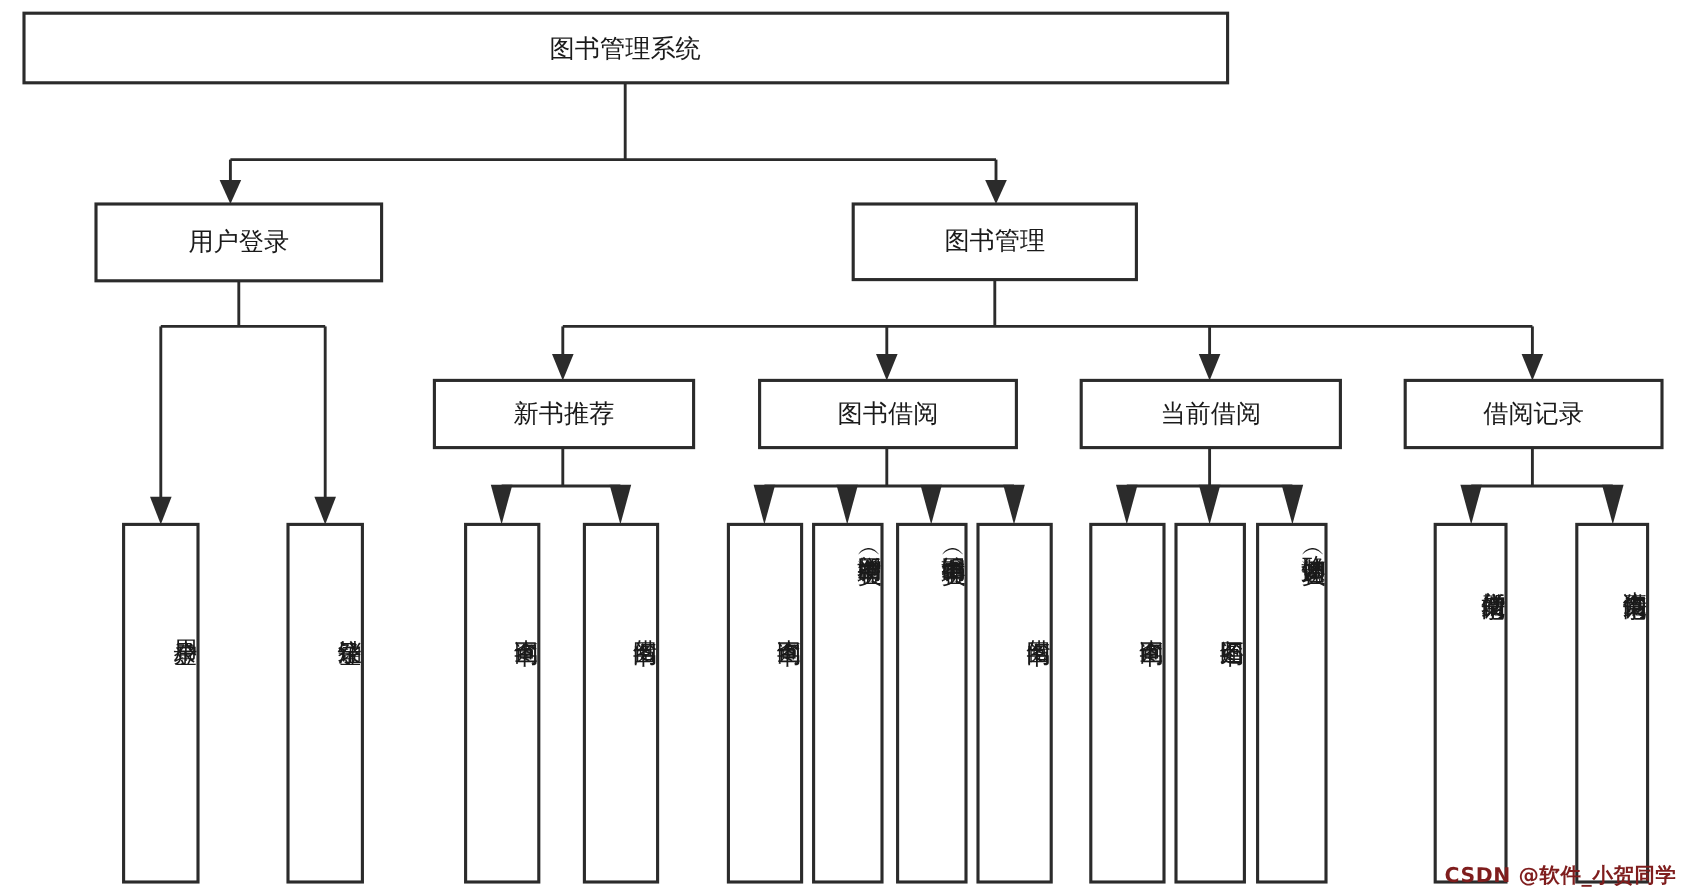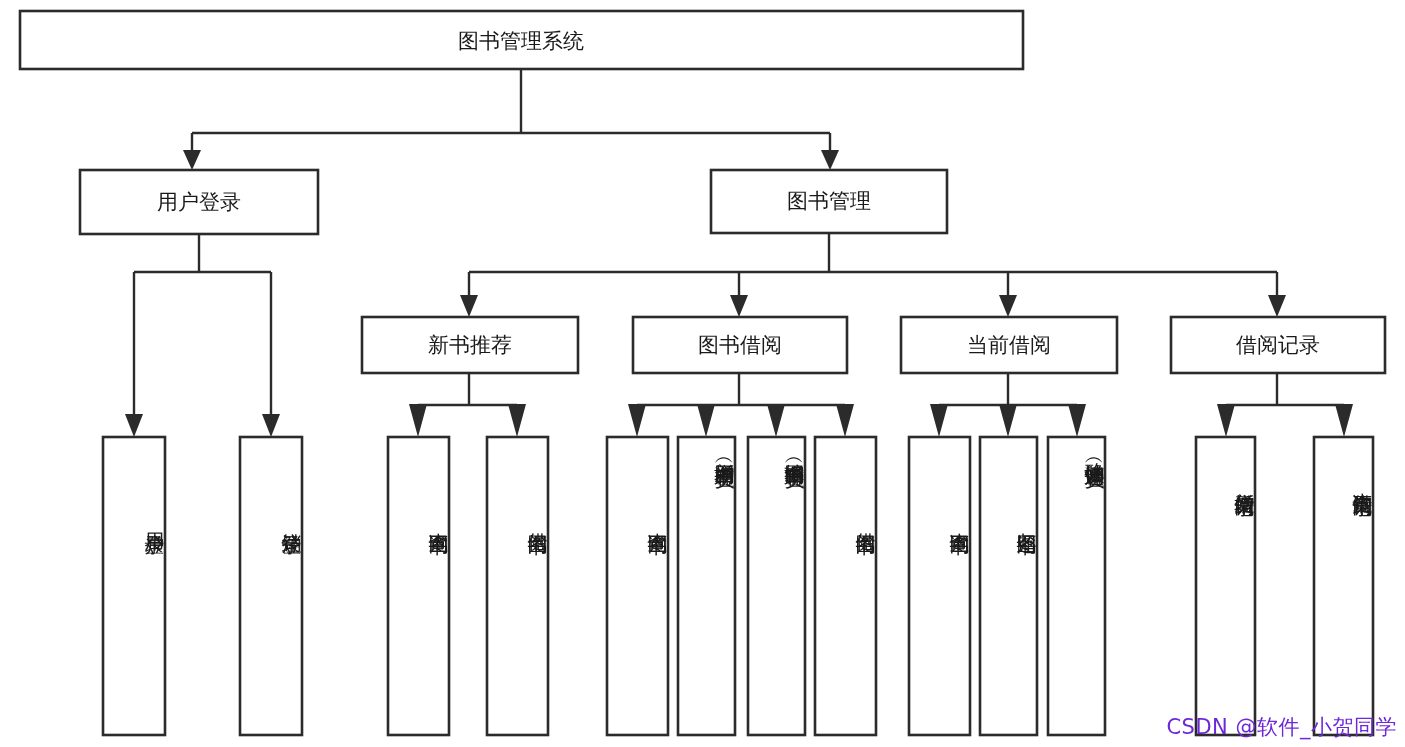--- a/index.html
+++ b/index.html
@@ -61,24 +61,25 @@
     letter-spacing: 1px;
     white-space: nowrap;
     pointer-events: none;
     text-align: start;
   }
   .watermark {
     position: absolute;
     right: 8px;
     bottom: 6px;
     font-family: "DejaVu Sans", "Liberation Sans", sans-serif;
-    font-size: 21px;
-    color: #6d28d9;
+    font-size: 17px;
+    color: #7f1d1d;
     letter-spacing: 0.5px;
     white-space: nowrap;
+    font-weight: bold;
   }
 </style>
 </head>
 <body>
 
 <div id="diagram-root">
 
   <svg id="tree-svg" viewBox="0 0 1405 747" xmlns="http://www.w3.org/2000/svg">
 
     <g>

